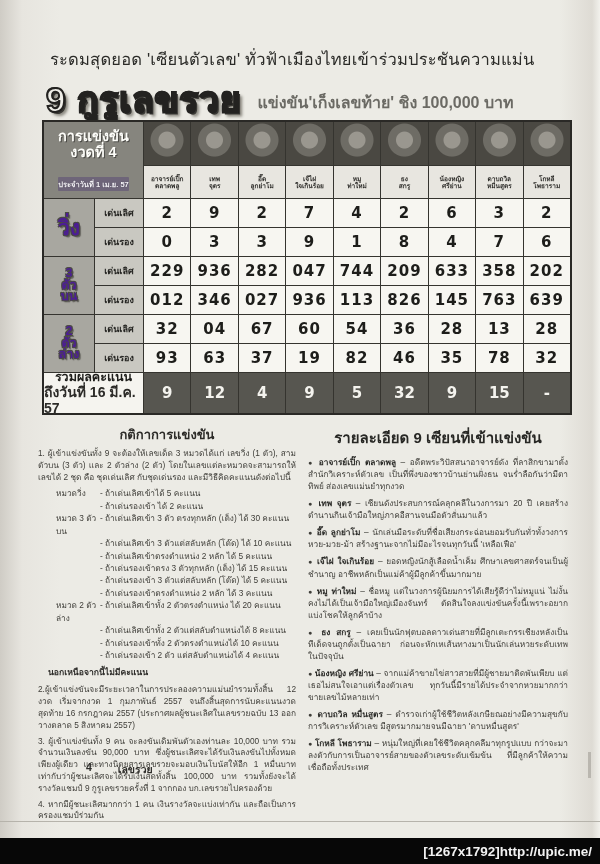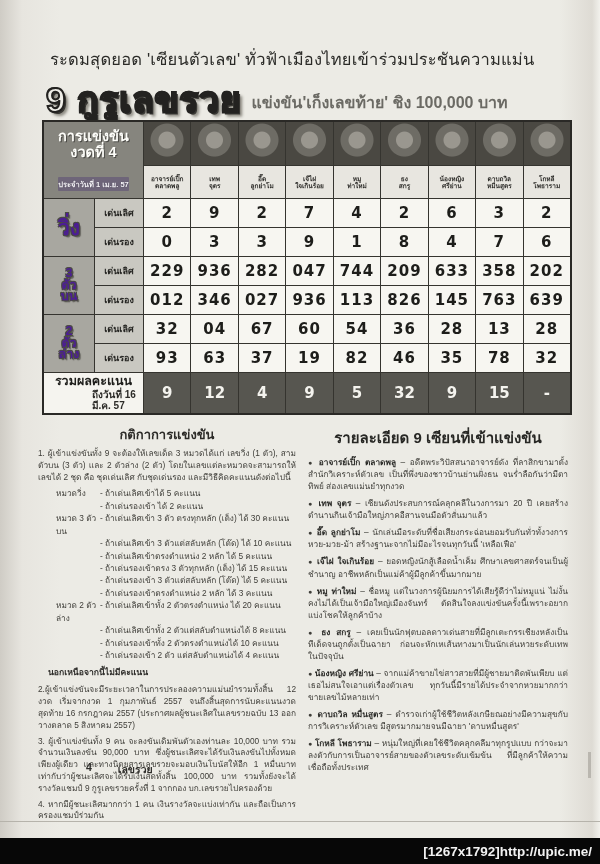--- a/index.html
+++ b/index.html
@@ -5,21 +5,21 @@
   html,body{margin:0;padding:0;}
   body{
     width:600px;height:864px;overflow:hidden;position:relative;
     font-family:"Liberation Sans",sans-serif;
     background:linear-gradient(90deg,#cfccc5 0px,#e7e5df 22px,#ecebe5 60px,#ecebe5 560px,#dedbd4 592px,#f2f1ec 600px);
     color:#3b3a36;
   }
   .page{position:absolute;inset:0;}
   
   .kicker{position:absolute;left:50px;top:46px;font-size:16.5px;font-weight:normal;color:#2b2b28;letter-spacing:0.2px;}
-  .logo-row{position:absolute;left:46px;top:72px;width:520px;display:flex;align-items:center;gap:10px;}
+  .logo-row{position:absolute;left:46px;top:72px;width:520px;display:flex;align-items:center;gap:16px;}
   .biglogo{
     font-size:35px;font-weight:900;color:#efeee8;letter-spacing:1px;
     -webkit-text-stroke:2px #232220;
     text-shadow:2px 2px 0 #3a3935,4px 4px 3px #8a887f,-1px -1px 0 #232220;
     white-space:nowrap;
   }
   .subtitle{font-size:16px;font-weight:bold;color:#6b6a64;white-space:nowrap;padding-top:6px;}
   
   #ltable{
     position:absolute;left:42px;top:120px;width:526px;
@@ -38,21 +38,21 @@
   .cname{flex:1;display:flex;flex-direction:column;align-items:center;justify-content:center;line-height:1.15;}
   .cname span{font-size:6.5px;font-weight:bold;color:#2e2d2a;white-space:nowrap;}
   .group-cell{background:#a8a7a0;flex-direction:column;line-height:0.95;}
   .group-cell span{font-weight:900;color:#4c1d95;text-shadow:-1px -1px 0 #4b4a45,1px -1px 0 #4b4a45,-1px 1px 0 #4b4a45,1px 1px 0 #4b4a45,2px 2px 1px #62615b;}
   .group-one span{font-size:21px;}
   .group-stack span{font-size:12.5px;}
   .sub-cell{background:#c9c8c1;font-size:9px;font-weight:bold;color:#22221f;}
   .data-cell{font-family:"DejaVu Sans",sans-serif;font-size:15px;font-weight:bold;color:#1d1d1a;letter-spacing:1px;}
   .sum-label{grid-area:8/1/9/3;background:#f5f4ef;flex-direction:column;line-height:1.15;}
   .sum-label .s1{font-size:12.5px;font-weight:900;color:#1d1d1a;}
-  .sum-label .s2{font-size:10px;font-weight:bold;color:#2c2b28;margin-left:48px;}
+  .sum-label .s2{font-size:14px;font-weight:bold;color:#2c2b28;}
   .sum-cell{background:#575650;color:#f4f3ee;font-family:"DejaVu Sans",sans-serif;font-size:15px;font-weight:bold;}
   
   .columns{position:absolute;left:38px;top:424px;width:530px;display:flex;gap:12px;}
   .colL{width:258px;flex:0 0 auto;}
   .colR{flex:1;}
   .rules-title{text-align:center;font-size:13px;font-weight:900;color:#2c2b28;margin-bottom:3px;}
   .para{font-size:8.3px;line-height:1.42;text-align:justify;color:#3e3d38;margin-bottom:4px;}
   .rule-line{display:flex;font-size:8.3px;line-height:1.5;color:#3e3d38;}
   .rule-label{flex:0 0 62px;padding-left:18px;box-sizing:border-box;}
   .rule-text{flex:1;}

